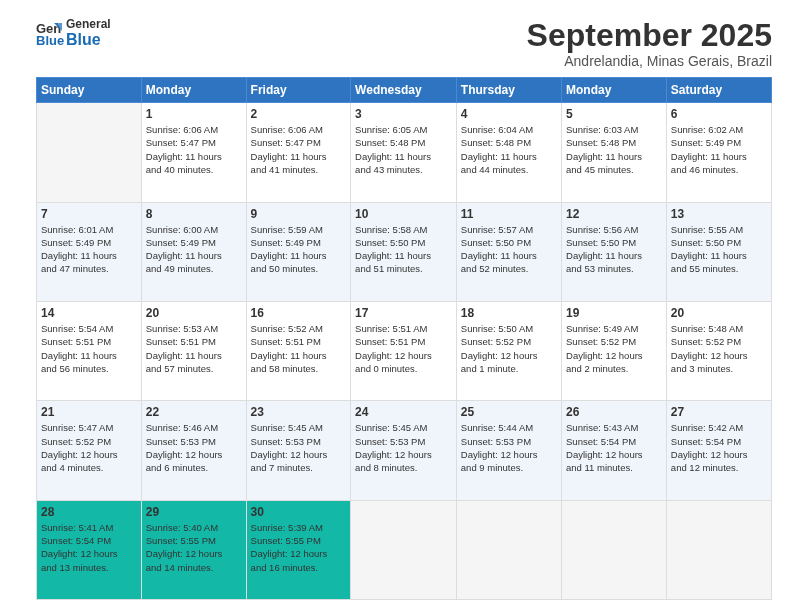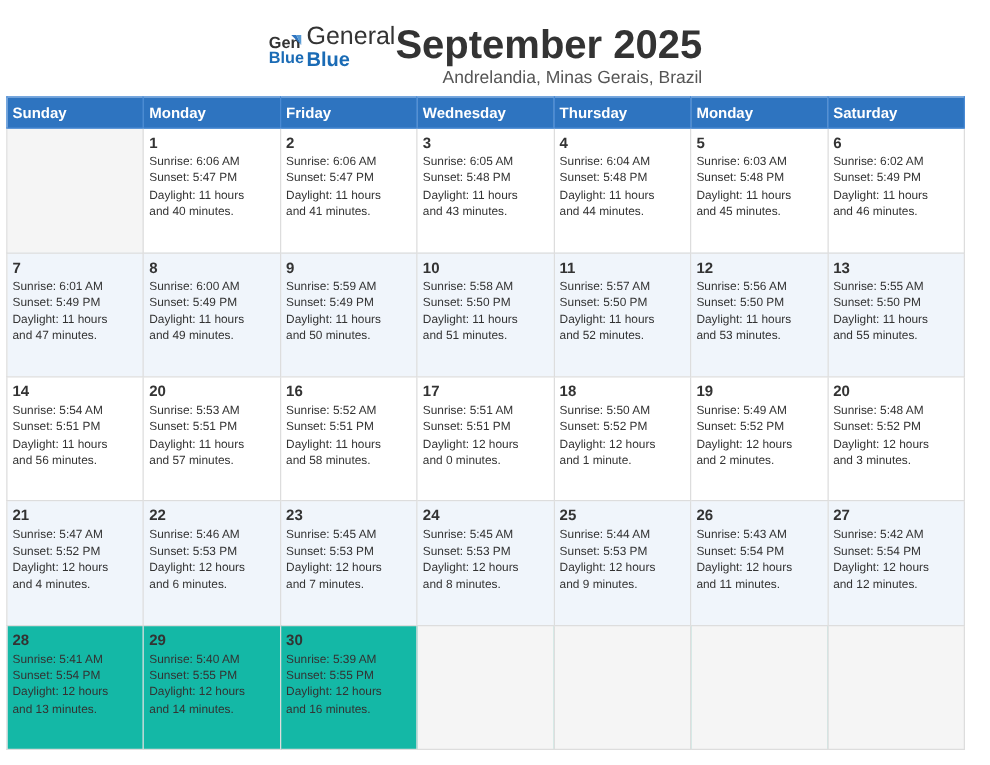--- a/index.html
+++ b/index.html
@@ -6,24 +6,23 @@
     body {
       width: 792px;
       height: 612px;
       font-family: Arial, sans-serif;
       background: #fff;
       overflow: hidden;
     }
     .page {
       width: 792px;
       height: 612px;
-      padding: 18px 20px 12px 5px;
+      padding: 18px 20px 12px 36px;
       display: flex;
       flex-direction: column;
-      align-items: center;
     }
     .header {
       display: flex;
       justify-content: space-between;
       align-items: flex-start;
       margin-bottom: 8px;
     }
     .logo {
       display: flex;
       align-items: center;
@@ -95,21 +94,21 @@
 <div class="page">
   <div class="header">
     <div class="logo">
       <svg class="logo-icon" viewBox="0 0 28 28">
         <text x="0" y="14" font-size="13" font-weight="bold" fill="#333">Gen</text>
         <text x="0" y="26" font-size="13" font-weight="bold" fill="#1a6bb5">Blue</text>
         <polygon points="18,4 26,12 22,4" fill="#2e74c0"></polygon>
         <polygon points="22,4 26,12 26,4" fill="#5599d4"></polygon>
       </svg>
       <div>
-        <div style="font-size:20px;font-weight:normal;color:#333;line-height:1.1;">General</div>
+        <div style="font-size:12px;font-weight:bold;color:#333;line-height:1.1;">General</div>
         <div style="font-size:16px;font-weight:bold;color:#1a6bb5;line-height:1.1;">Blue</div>
       </div>
     </div>
     <div class="title-block">
       <div class="month-title">September 2025</div>
       <div class="location">Andrelandia, Minas Gerais, Brazil</div>
     </div>
   </div>
 
   <table class="calendar">

